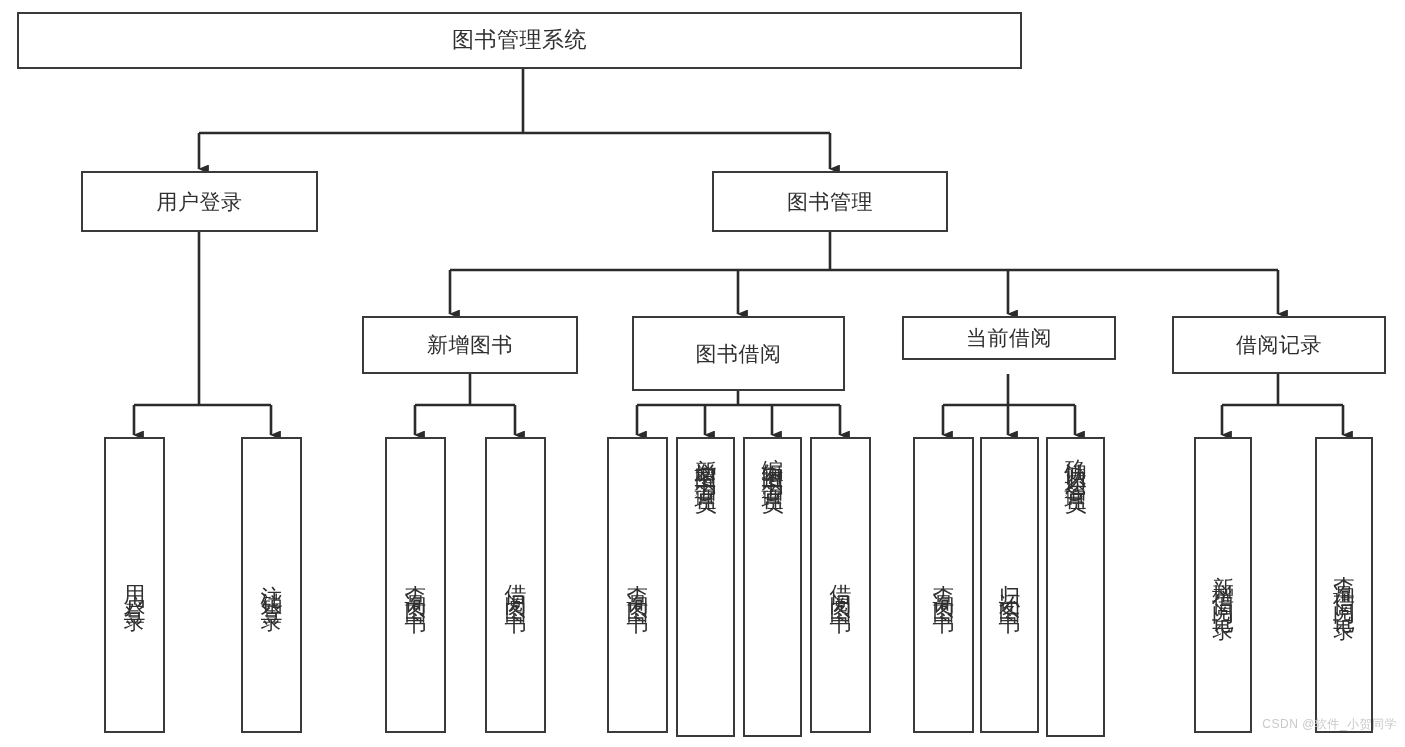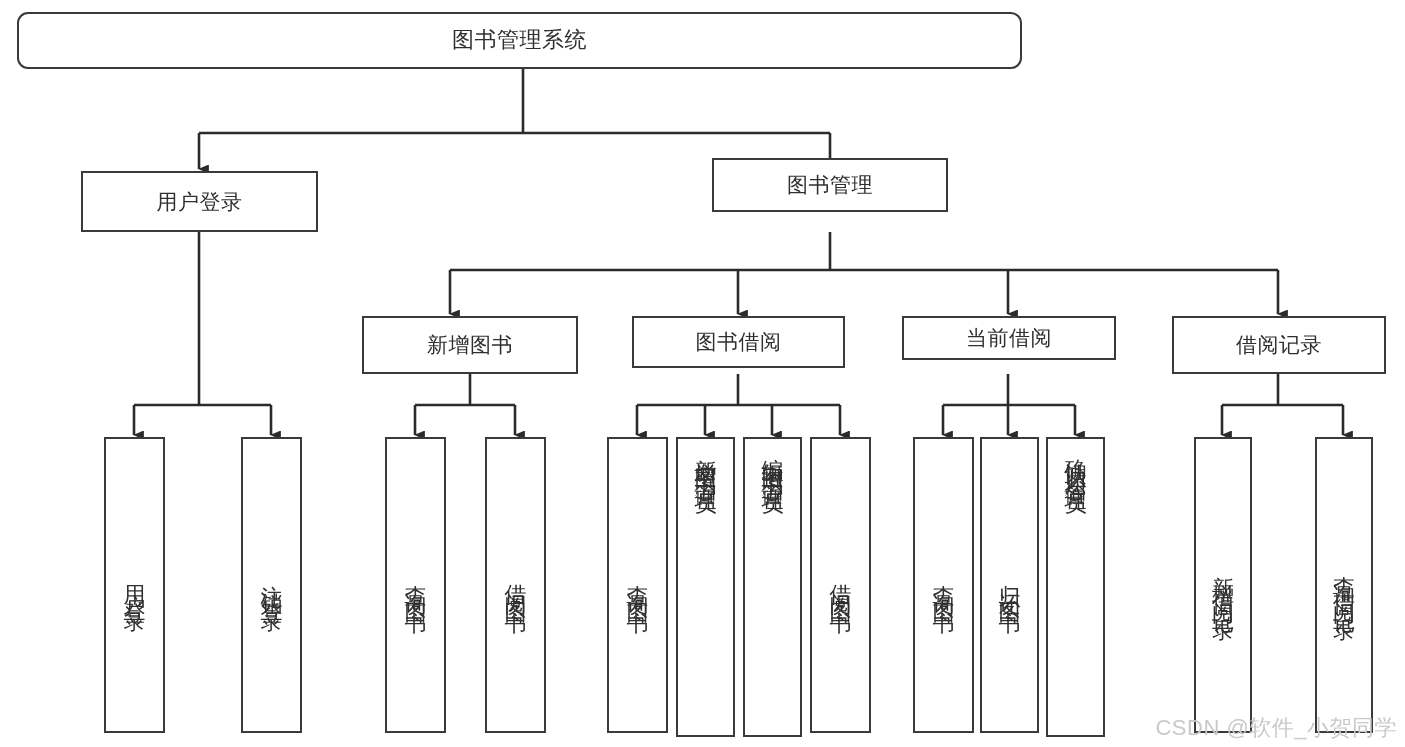--- a/index.html
+++ b/index.html
@@ -60,22 +60,22 @@
     white-space:nowrap;
   }
   .leaf.center-text{ align-items:center; }
   .leaf.center-text .node-label{ letter-spacing:9px; }
   .leaf.top-text{ align-items:flex-start; }
   .leaf.top-text .node-label{ letter-spacing:5px; padding-top:2px;}
 
   #watermark{
     position:absolute;
     right:8px;
-    bottom:4px;
-    font-size:22px;
+    bottom:14px;
+    font-size:12px;
     color:#c9c9c9;
     white-space:nowrap;
     z-index:3;
     letter-spacing:.5px;
   }
 </style>
 </head>
 <body>
 
 <div id="canvas">
@@ -125,35 +125,35 @@
       <path d="M1008,405 L1008,435" marker-end="url(#arrow)"></path>
       <path d="M1075,405 L1075,435" marker-end="url(#arrow)"></path>
 
       <path d="M1278,374 L1278,405"></path>
       <path d="M1222,405 L1343,405"></path>
       <path d="M1222,405 L1222,435" marker-end="url(#arrow)"></path>
       <path d="M1343,405 L1343,435" marker-end="url(#arrow)"></path>
     </g>
   </svg>
 
-  <div class="node h-node root" style="left:17px;top:12px;width:1005px;height:57px;border-radius:11px;">
+  <div class="node h-node root" style="left:17px;top:12px;width:1005px;height:57px;">
     <span class="node-label">图书管理系统</span>
   </div>
 
   <div class="node h-node" style="left:81px;top:171px;width:237px;height:61px;">
     <span class="node-label">用户登录</span>
   </div>
-  <div class="node h-node" style="left:712px;top:158px;width:236px;height:54px;">
+  <div class="node h-node" style="left:712px;top:171px;width:236px;height:61px;">
     <span class="node-label">图书管理</span>
   </div>
 
   <div class="node h-node" style="left:362px;top:316px;width:216px;height:58px;">
     <span class="node-label">新增图书</span>
   </div>
-  <div class="node h-node" style="left:632px;top:316px;width:213px;height:52px;align-items:center;">
+  <div class="node h-node" style="left:632px;top:316px;width:213px;height:75px;align-items:center;">
     <span class="node-label">图书借阅</span>
   </div>
   <div class="node h-node" style="left:902px;top:316px;width:214px;height:44px;">
     <span class="node-label">当前借阅</span>
   </div>
   <div class="node h-node" style="left:1172px;top:316px;width:214px;height:58px;">
     <span class="node-label">借阅记录</span>
   </div>
 
   <div class="node leaf center-text" style="left:104px;top:437px;width:61px;height:296px;">

